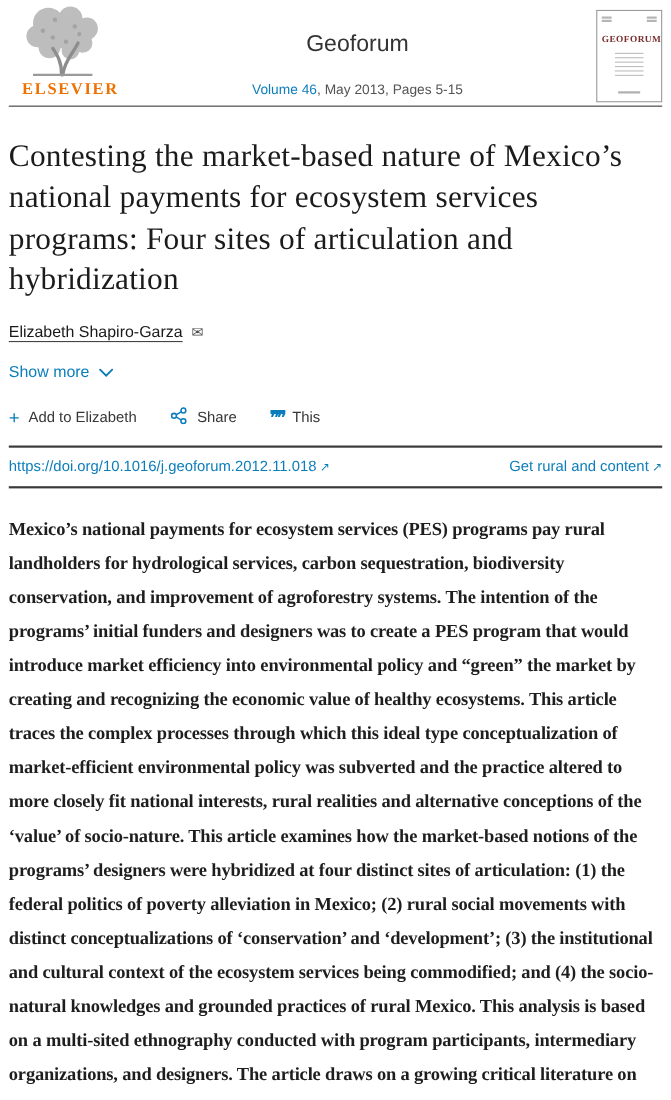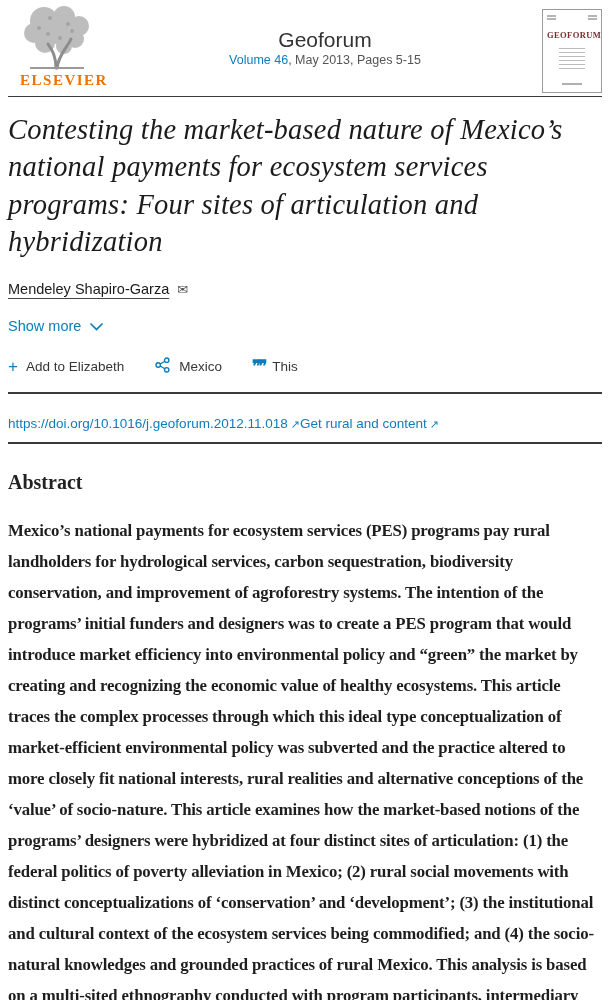--- a/index.html
+++ b/index.html
@@ -13,53 +13,53 @@
   body{width:610px;min-height:1000px;font-family:"Liberation Sans",sans-serif;color:var(--text-dark);}
   .page{width:610px;}
 
   
   .site-header{display:flex;align-items:flex-start;padding:4px 8px 0;height:96px;}
   .logo-block{width:100px;flex:0 0 auto;text-align:center;cursor:pointer;}
   .elsevier-word{font-family:"Liberation Serif",serif;font-weight:700;font-size:15px;
     letter-spacing:1.5px;color:var(--elsevier-orange);margin-top:-2px;margin-left:12px;}
   .head-center{flex:1;text-align:center;padding-top:24px;}
   .journal-title{font-size:21px;color:#333;cursor:pointer;}
-  .issue-line{font-size:12.5px;color:#545454;margin-top:1px;}
+  .issue-line{font-size:12.5px;color:#545454;margin-top:22px;}
   a,.lnk{color:var(--link-blue);text-decoration:none;cursor:pointer;}
   .cover{flex:0 0 auto;width:60px;height:84px;border:1px solid #9a9a9a;margin-top:5px;
     padding:5px 4px;background:#fff;}
   .cover-top{display:flex;justify-content:space-between;}
   .tiny-block{width:9px;}
   .tiny-block div{height:1.5px;background:#b5b5b5;margin-bottom:1.5px;}
   .cover-title{font-family:"Liberation Serif",serif;font-weight:700;font-size:8.5px;
     color:var(--cover-maroon);text-align:center;letter-spacing:.4px;margin-top:9px;
     text-transform:uppercase;}
   .cover-lines{margin-top:8px;}
   .cover-lines div{height:1.4px;background:#bcbcbc;margin:2.6px auto;width:26px;}
   .cover-bottom{height:1.6px;background:#b0b0b0;width:20px;margin:14px auto 0;}
 
   .rule{border:none;border-top:2px solid #3a3a3a;margin:0 8px;}
   .rule.thin{border-top-width:1.5px;}
 
   
   main{padding:0 8px;}
-  h1.article-title{margin:14px 0 0;font-family:"Liberation Serif",serif;font-weight:400;
-    font-size:28.5px;line-height:1.31;color:#1b1b1b;letter-spacing:.2px;font-style:italic;}
+  h1.article-title{margin:27px 0 0;font-family:"Liberation Serif",serif;font-weight:400;
+    font-size:28.5px;line-height:1.31;color:#1b1b1b;letter-spacing:.2px;}
   .author-row{margin-top:21px;font-size:14.5px;}
   .author-link{color:#1a1a1a;text-decoration:underline;text-underline-offset:4px;
     text-decoration-color:#444;cursor:pointer;}
   .envelope{font-size:13px;color:#4c4c4c;margin-left:4px;text-decoration:none;display:inline-block;}
   .show-more{margin-top:21px;font-size:14.5px;color:var(--link-blue);display:inline-flex;
     align-items:center;gap:9px;cursor:pointer;}
   .actions{margin-top:22px;display:flex;align-items:center;gap:30px;padding-bottom:16px;}
   .action{display:inline-flex;align-items:center;gap:8px;font-size:13.5px;color:#363636;cursor:pointer;}
   .action .glyph{color:var(--link-blue);font-size:17px;line-height:1;}
   .cite-glyph{font-size:15px;letter-spacing:-3px;font-weight:700;}
-  .doi-row{display:flex;align-items:center;
-    padding:9px 0 11px;font-size:13.5px;margin-top:13px;}
+  .doi-row{display:flex;justify-content:space-between;align-items:center;
+    padding:9px 0 11px;font-size:13.5px;}
   .ext{font-size:11px;margin-left:3px;}
 
   
   .abstract-heading{margin:27px 0 0;font-family:"Liberation Serif",serif;font-weight:700;
     font-size:20px;color:#222;}
   .abstract-text{margin:21px 0 0;font-family:"Liberation Serif",serif;font-weight:700;
     font-size:16.8px;line-height:31px;color:#1e1e1e;letter-spacing:-.15px;text-align:left;}
 </style>
 </head>
 <body>
@@ -127,21 +127,21 @@
     </div>
   </header>
 
   <hr class="rule thin">
 
   <main>
 
     <h1 class="article-title">Contesting the market-based nature of Mexico’s national payments for ecosystem services programs: Four sites of articulation and hybridization</h1>
 
     <div class="author-row">
-      <span class="author-link">Mendeley Shapiro-Garza</span>
+      <span class="author-link">Elizabeth Shapiro-Garza</span>
       <span class="envelope">✉</span>
     </div>
 
     <div class="show-more">
       <span>Show more</span>
       <span>
         <svg width="13" height="8" viewBox="0 0 13 8" aria-hidden="true">
           <polyline points="1,1 6.5,6.5 12,1" fill="none" stroke="#0b7dbb" stroke-width="1.7" stroke-linecap="round"></polyline>
         </svg>
       </span>
@@ -159,36 +159,35 @@
               <line x1="12.5" y1="3.2" x2="4.5" y2="8"></line>
               <line x1="4.5" y1="8" x2="12.5" y2="12.8"></line>
             </g>
             <g fill="#fff" stroke="#0b7dbb" stroke-width="1.4">
               <circle cx="12.7" cy="3.2" r="2.2"></circle>
               <circle cx="4.2" cy="8" r="2.2"></circle>
               <circle cx="12.7" cy="12.8" r="2.2"></circle>
             </g>
           </svg>
         </span>
-        <span>Mexico</span>
+        <span>Share</span>
       </span>
       <span class="action">
         <span class="glyph cite-glyph">❞❞</span>
         <span>This</span>
       </span>
     </div>
 
     <hr class="rule" style="margin:0;">
 
     <div class="doi-row">
       <span class="lnk"><span>https://doi.org/10.1016/j.geoforum.2012.11.018</span><span class="ext">↗</span></span>
       <span class="lnk"><span>Get rural and content</span><span class="ext">↗</span></span>
     </div>
 
     <hr class="rule" style="margin:0;">
 
     <section>
-      <h2 class="abstract-heading">Abstract</h2>
       <p class="abstract-text">Mexico’s national payments for ecosystem services (PES) programs pay rural landholders for hydrological services, carbon sequestration, biodiversity conservation, and improvement of agroforestry systems. The intention of the programs’ initial funders and designers was to create a PES program that would introduce market efficiency into environmental policy and “green” the market by creating and recognizing the economic value of healthy ecosystems. This article traces the complex processes through which this ideal type conceptualization of market-efficient environmental policy was subverted and the practice altered to more closely fit national interests, rural realities and alternative conceptions of the ‘value’ of socio-nature. This article examines how the market-based notions of the programs’ designers were hybridized at four distinct sites of articulation: (1) the federal politics of poverty alleviation in Mexico; (2) rural social movements with distinct conceptualizations of ‘conservation’ and ‘development’; (3) the institutional and cultural context of the ecosystem services being commodified; and (4) the socio-natural knowledges and grounded practices of rural Mexico. This analysis is based on a multi-sited ethnography conducted with program participants, intermediary organizations, and designers. The article draws on a growing critical literature on market-based mechanisms and minutely examines the process through which the Mexican national PES program was altered at multiple scales and in multiple forms, from the rhetoric of political speeches to the specific elements of the policy’s design and from the theoretical tinkering of neoclassical economists to the quotidian practices of rural environmental managers.</p>
     </section>
 
   </main>
 </div>
 
 </body></html>

